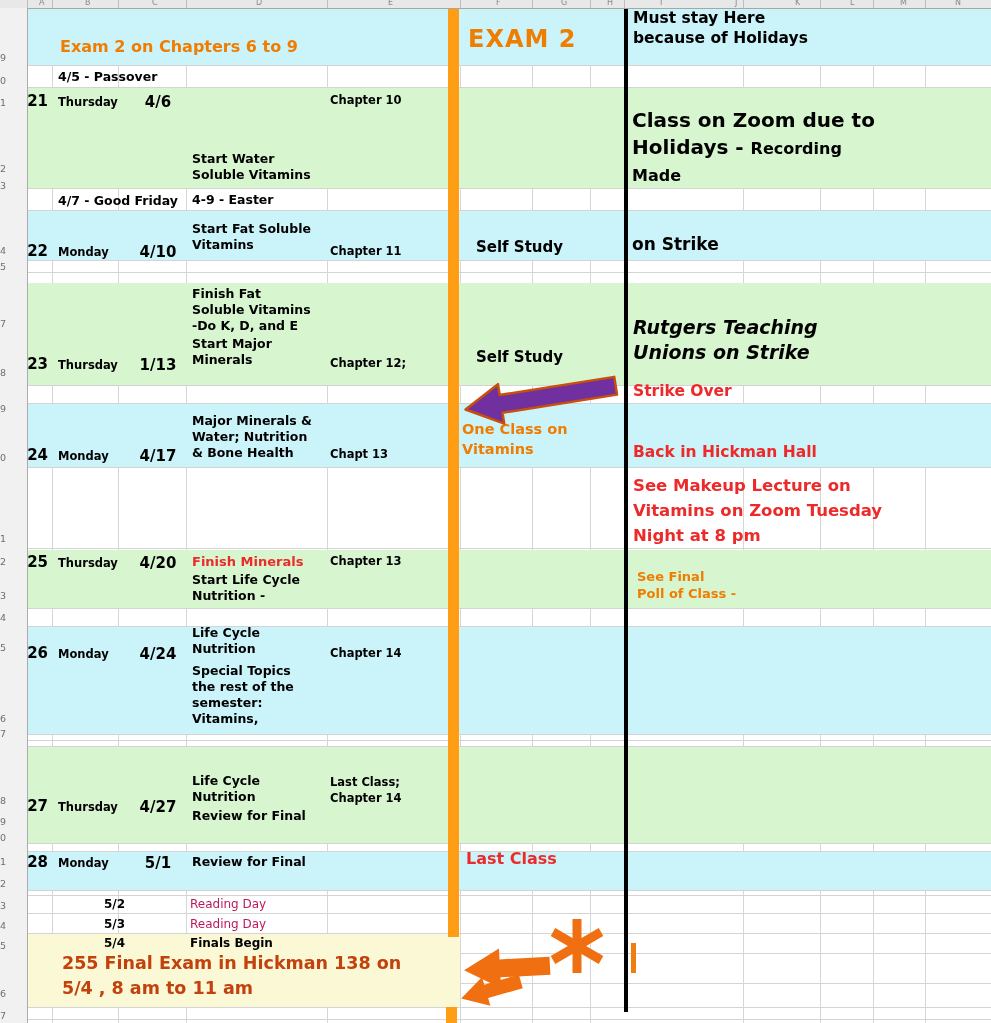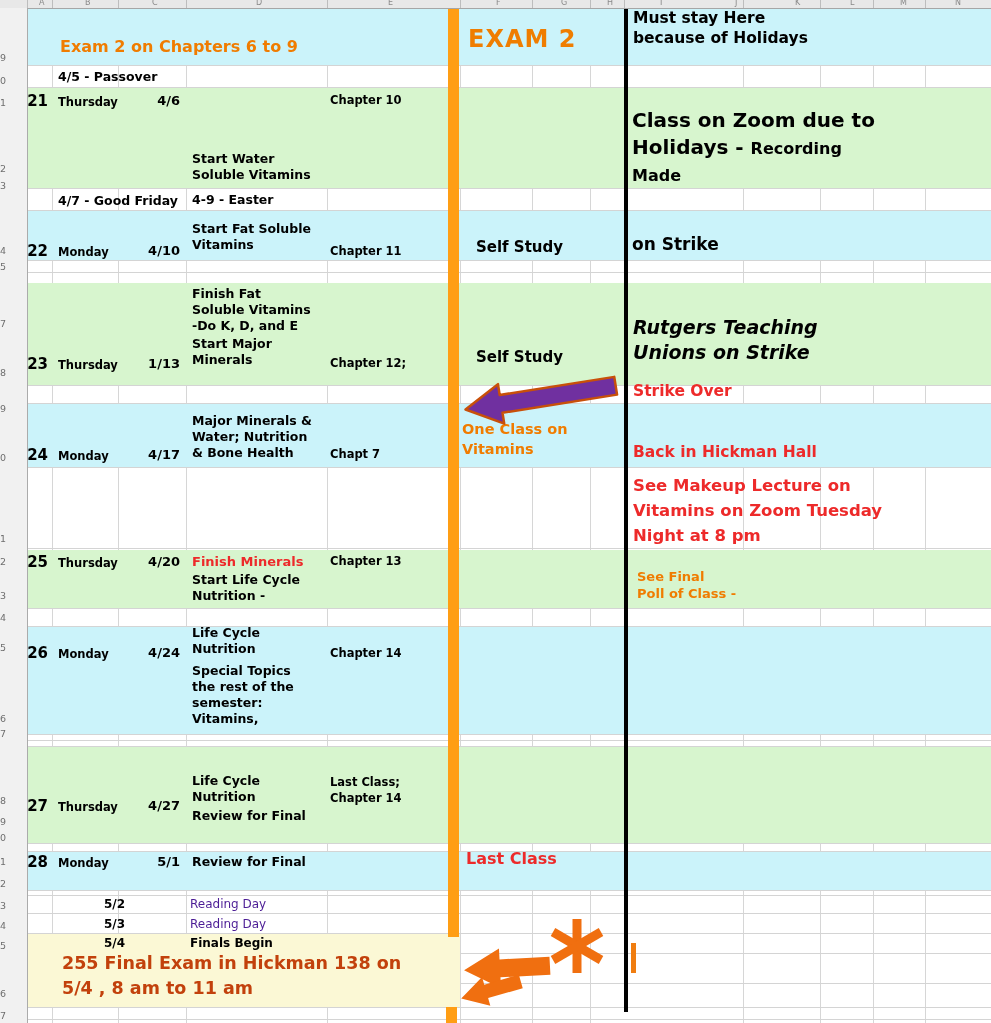--- a/index.html
+++ b/index.html
@@ -11,36 +11,36 @@
   .abs{position:absolute;}
   .vline{position:absolute;width:1px;background:#d6d6d6;top:8px;height:1015px;}
   .hline{position:absolute;height:1px;background:#d4d4d4;}
   .band{position:absolute;left:27px;right:0;}
   .cyan{background:#cbf3fa;}
   .green{background:#d7f5ce;}
   .yellow{background:#fbf8d5;}
   .txt{position:absolute;white-space:nowrap;font-weight:bold;color:#000;}
   .num{font-size:15px;left:27px;width:21px;text-align:right;}
   .day{font-size:11.5px;left:58px;}
-  .date{font-size:13px;left:116px;width:64px;text-align:right;}
+  .date{font-size:15px;left:126px;width:64px;text-align:center;}
   .chap{font-size:11.5px;left:330px;}
   .topic{font-size:12.5px;left:192px;}
   .red-t{color:#ed2a2a;}
   .selfstudy{font-size:15px;left:476px;}
   .examnote{font-size:16px;color:#f07c00;}
   .exambig{font-size:24px;color:#ef7d00;letter-spacing:1px;}
   .note-big{font-size:20px;left:632px;}
   .note-sm{font-size:16px;}
   .rutgers17{font-size:17px;left:632px;}
   .rutgers19{font-size:19px;left:633px;font-style:italic;}
   .red15{font-size:15.5px;left:633px;}
   .makeup{font-size:16.5px;left:633px;}
   .oneclass{font-size:14.5px;left:462px;color:#f07c00;}
   .seefinal{font-size:13px;left:637px;color:#f07c00;}
-  .reading{font-size:12px;font-weight:normal;color:#4c1d95;left:190px;}
+  .reading{font-size:12px;font-weight:normal;color:#be185d;left:190px;}
   .readdate{font-size:12px;left:104px;width:64px;}
   .finalexam{font-size:17.5px;left:62px;color:#c2410c;}
   .colhdr{position:absolute;top:0;left:0;right:0;height:8px;background:#e8e8e8;border-bottom:1px solid #a6a6a6;overflow:hidden;}
   .colhdr span{position:absolute;top:-2px;font-size:8px;color:#8a8a8a;font-weight:normal;}
   .rowhdr{position:absolute;top:8px;left:0;width:27px;height:1015px;background:#f1f1f1;border-right:1px solid #ababab;overflow:visible;}
   .rowhdr span{position:absolute;left:-6px;font-size:9.5px;color:#6e6e6e;white-space:nowrap;}
   .tick{position:absolute;top:0;width:1px;height:8px;background:#bdbdbd;}
 </style>
 </head>
 <body>
@@ -147,21 +147,21 @@
   <div class="txt rutgers19" style="top:341px">Unions on Strike</div>
 
   <div class="txt red15 red-t" style="top:382px">Strike Over</div>
 
   <div class="txt topic" style="top:413px">Major Minerals &amp;</div>
   <div class="txt topic" style="top:429px">Water; Nutrition</div>
   <div class="txt topic" style="top:445px">&amp; Bone Health</div>
   <div class="txt num" style="top:446px">24</div>
   <div class="txt day" style="top:449px">Monday</div>
   <div class="txt date" style="top:447px">4/17</div>
-  <div class="txt chap" style="top:447px">Chapt 7</div>
+  <div class="txt chap" style="top:447px">Chapt 13</div>
   <div class="txt oneclass" style="top:421px">One Class on</div>
   <div class="txt oneclass" style="top:441px">Vitamins</div>
   <div class="txt red15 red-t" style="top:443px">Back in Hickman Hall</div>
 
   <div class="txt makeup red-t" style="top:501px">Vitamins on Zoom Tuesday</div>
   <div class="txt makeup red-t" style="top:476px">See Makeup Lecture on</div>
   <div class="txt makeup red-t" style="top:526px">Night at 8 pm</div>
 
   <div class="txt num" style="top:553px">25</div>
   <div class="txt day" style="top:556px">Thursday</div>

